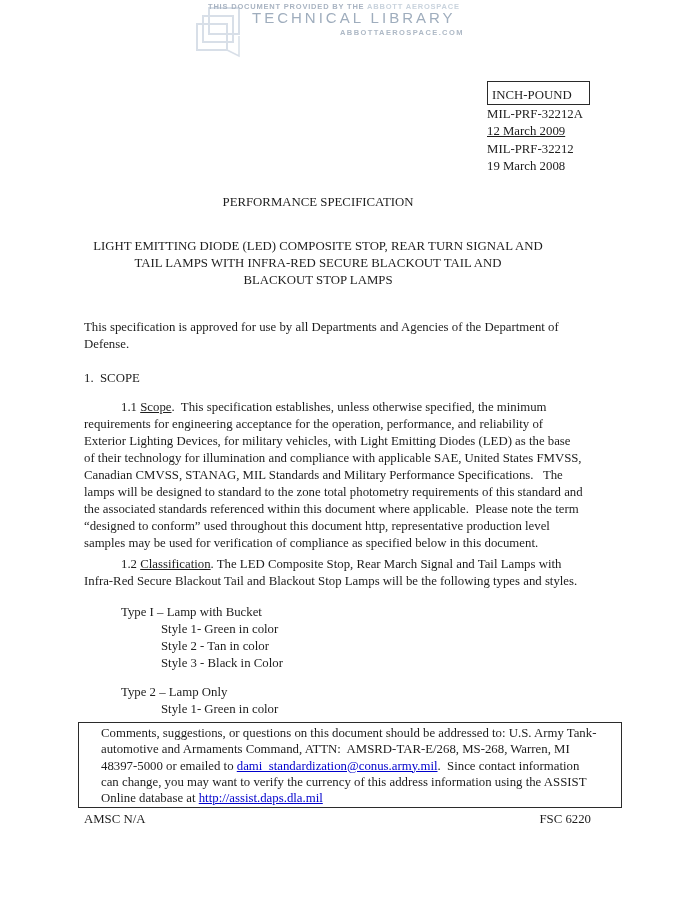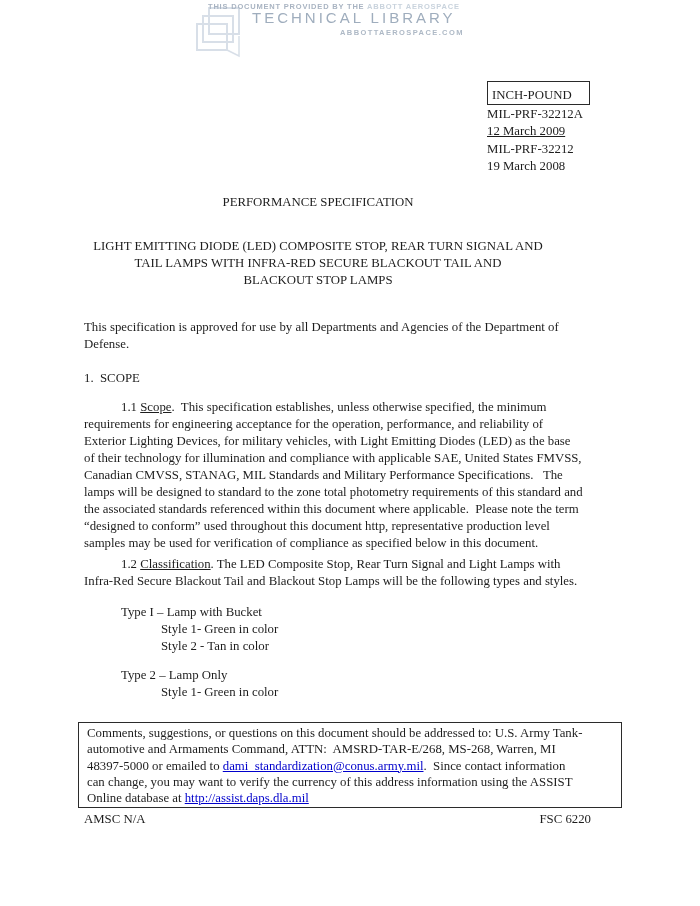--- a/index.html
+++ b/index.html
@@ -34,21 +34,21 @@
   .main-title{top:238px;}
   .col{position:absolute;left:84px;line-height:17px;}
   .approval{top:319px;}
   .section1{top:370px;}
   .scope{top:399px;}
   .classification{top:556px;}
   .types{top:604px;}
   .comments-box{
     position:absolute;left:78px;top:722px;width:544px;height:86px;
     box-sizing:border-box;border:1.5px solid #2b2b2b;
-    padding:2px 8px;line-height:16.3px;
+    padding:2px 22px;line-height:16.3px;
   }
   .footer{position:absolute;left:84px;top:812px;width:507px;display:flex;justify-content:space-between;}
 </style>
 </head>
 <body>
 
 <div class="page">
 
   <div class="wm wm-icon">
     <svg width="62" height="56" viewBox="0 0 62 56">
@@ -91,27 +91,28 @@
       <div class="tline"><span>requirements for engineering acceptance for the operation, performance, and reliability of</span></div>
       <div class="tline"><span>Exterior Lighting Devices, for military vehicles, with Light Emitting Diodes (LED) as the base</span></div>
       <div class="tline"><span>of their technology for illumination and compliance with applicable SAE, United States FMVSS,</span></div>
       <div class="tline"><span>Canadian CMVSS, STANAG, MIL Standards and Military Performance Specifications.   The</span></div>
       <div class="tline"><span>lamps will be designed to standard to the zone total photometry requirements of this standard and</span></div>
       <div class="tline"><span>the associated standards referenced within this document where applicable.  Please note the term</span></div>
       <div class="tline"><span>“designed to conform” used throughout this document http, representative production level</span></div>
       <div class="tline"><span>samples may be used for verification of compliance as specified below in this document.</span></div>
     </div>
   <div class="col classification">
-      <div class="tline" style="padding-left: 37px;"><span>1.2 </span><span class="u">Classification</span><span>. The LED Composite Stop, Rear Turn Signal and Light Lamps with</span></div>
+      <div class="tline" style="padding-left: 37px;"><span>1.2 </span><span class="u">Classification</span><span>. The LED Composite Stop, Rear March Signal and Tail Lamps with</span></div>
       <div class="tline"><span>Infra-Red Secure Blackout Tail and Blackout Stop Lamps will be the following types and styles.</span></div>
     </div>
   <div class="col types">
       <div class="tline" style="padding-left: 37px;"><span>Type I – Lamp with Bucket</span></div>
       <div class="tline" style="padding-left: 77px;"><span>Style 1- Green in color</span></div>
       <div class="tline" style="padding-left: 77px;"><span>Style 2 - Tan in color</span></div>
+      <div class="tline" style="padding-left: 77px;"><span>Style 3 - Black in Color</span></div>
       <div class="tline blank"></div>
       <div class="tline" style="padding-left: 37px;"><span>Type 2 – Lamp Only</span></div>
       <div class="tline" style="padding-left: 77px;"><span>Style 1- Green in color</span></div>
     </div>
 
   <div class="comments-box">
       <div class="tline"><span>Comments, suggestions, or questions on this document should be addressed to: U.S. Army Tank-</span></div>
       <div class="tline"><span>automotive and Armaments Command, ATTN:  AMSRD-TAR-E/268, MS-268, Warren, MI</span></div>
       <div class="tline"><span>48397-5000 or emailed to </span><span class="link">dami_standardization@conus.army.mil</span><span>.  Since contact information</span></div>
       <div class="tline"><span>can change, you may want to verify the currency of this address information using the ASSIST</span></div>

